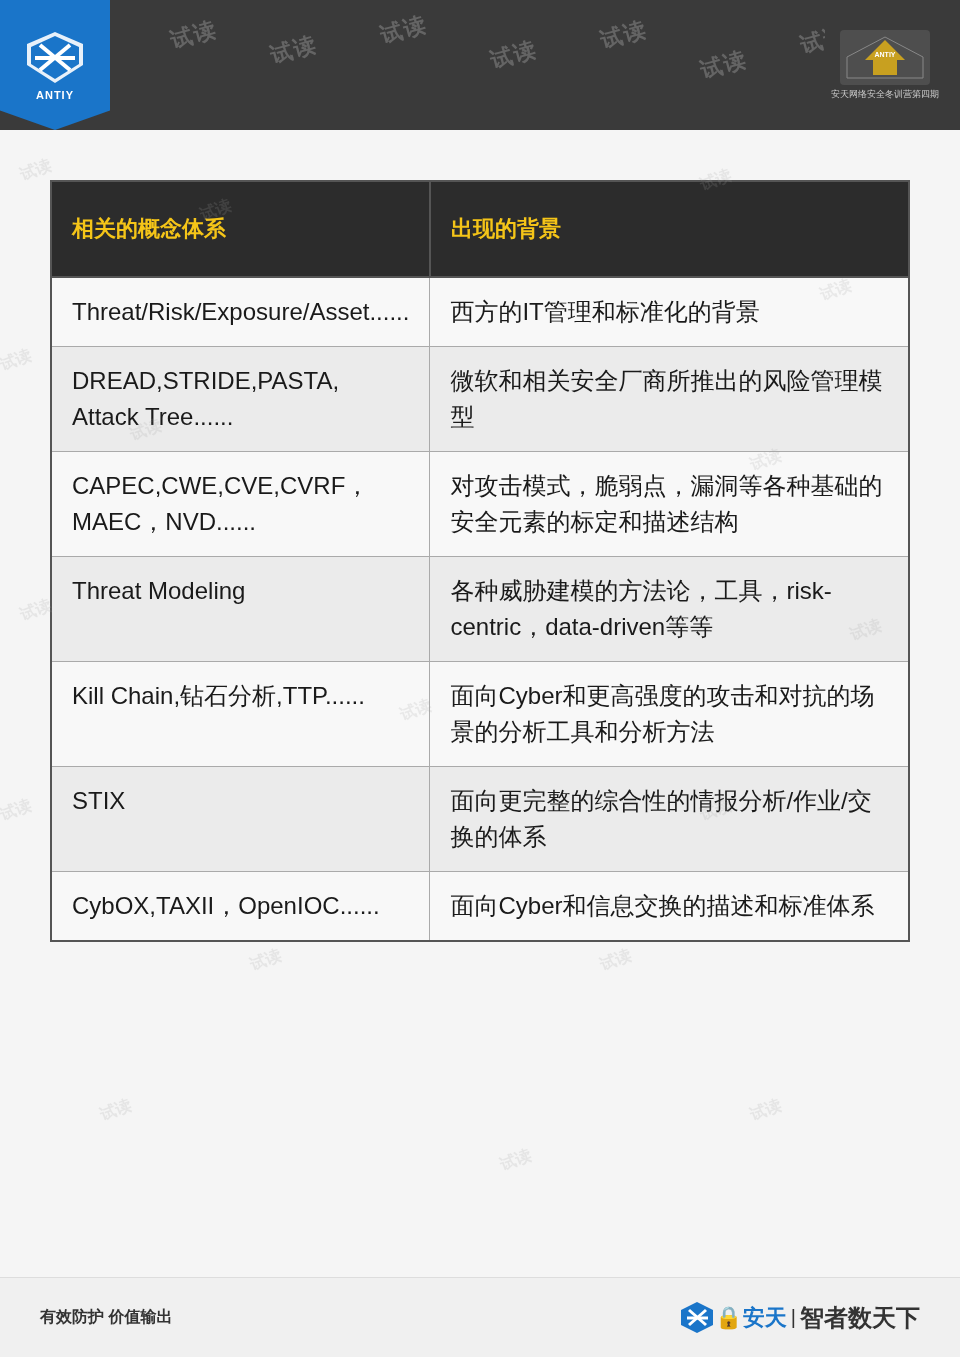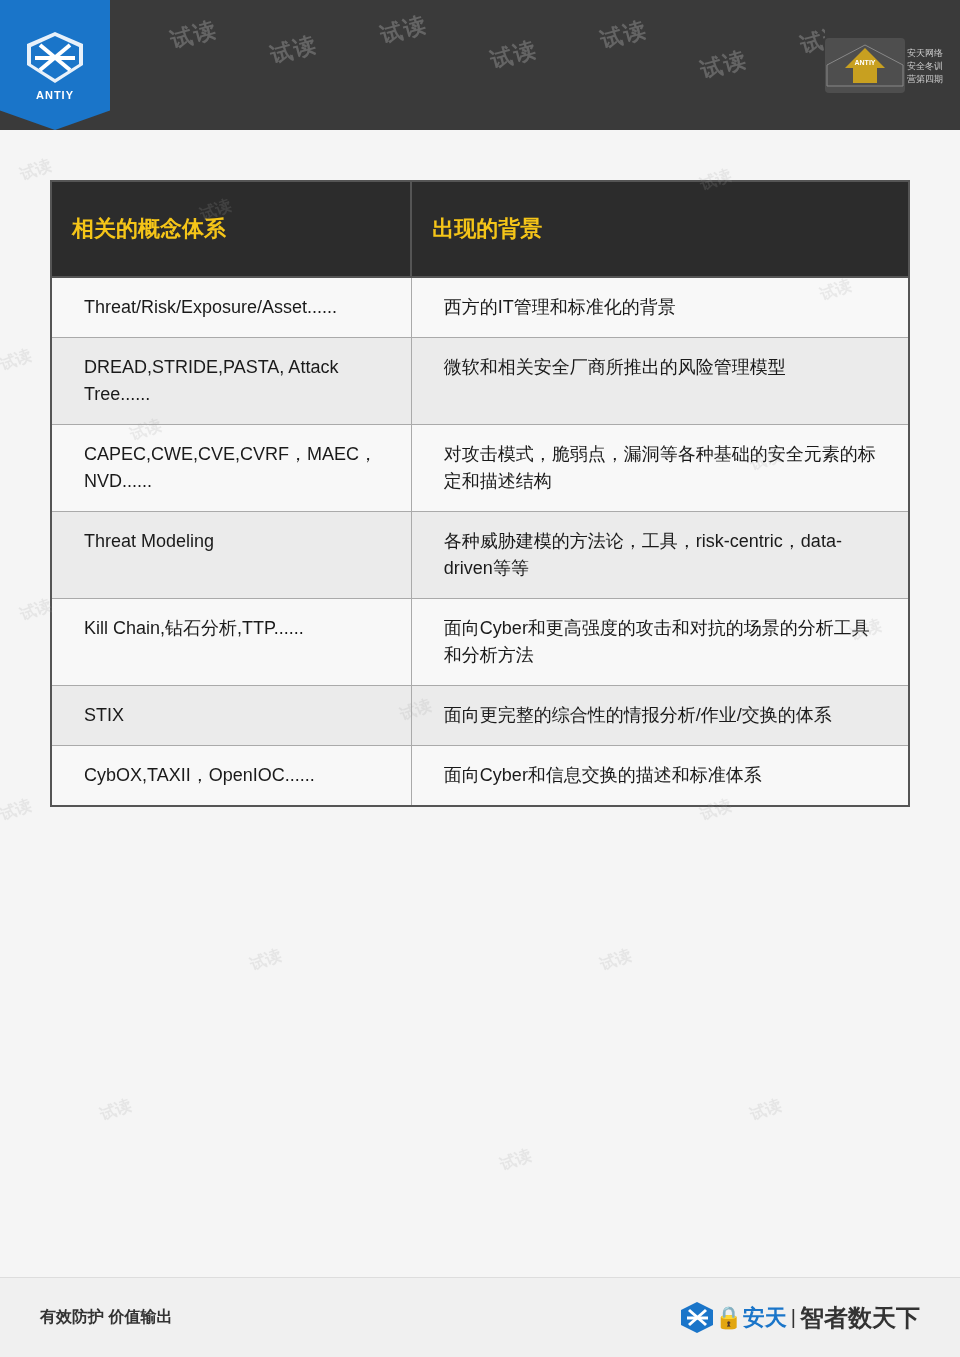--- a/index.html
+++ b/index.html
@@ -68,20 +68,21 @@
       white-space: nowrap;
       pointer-events: none;
       letter-spacing: 2px;
     }
 
     .right-logo {
       width: 120px;
       height: 80px;
       margin-right: 15px;
       display: flex;
+      flex-direction: column;
       align-items: center;
       justify-content: center;
     }
 
     .right-logo-img {
       width: 90px;
       height: 55px;
       background: rgba(255,255,255,0.1);
       border-radius: 4px;
       display: flex;
@@ -114,22 +115,22 @@
       background: #2c2c2c;
       color: #f5c518;
       font-size: 22px;
       font-weight: bold;
       padding: 32px 20px;
       text-align: left;
       border: 2px solid #555;
     }
 
     .main-table td {
-      padding: 16px 32px;
-      font-size: 18px;
+      padding: 16px 20px;
+      font-size: 24px;
       color: #1a1a1a;
       border: 1.5px solid #aaa;
       vertical-align: top;
       line-height: 1.5;
     }
 
     .main-table tr:nth-child(even) td {
       background: #ebebeb;
     }
 

